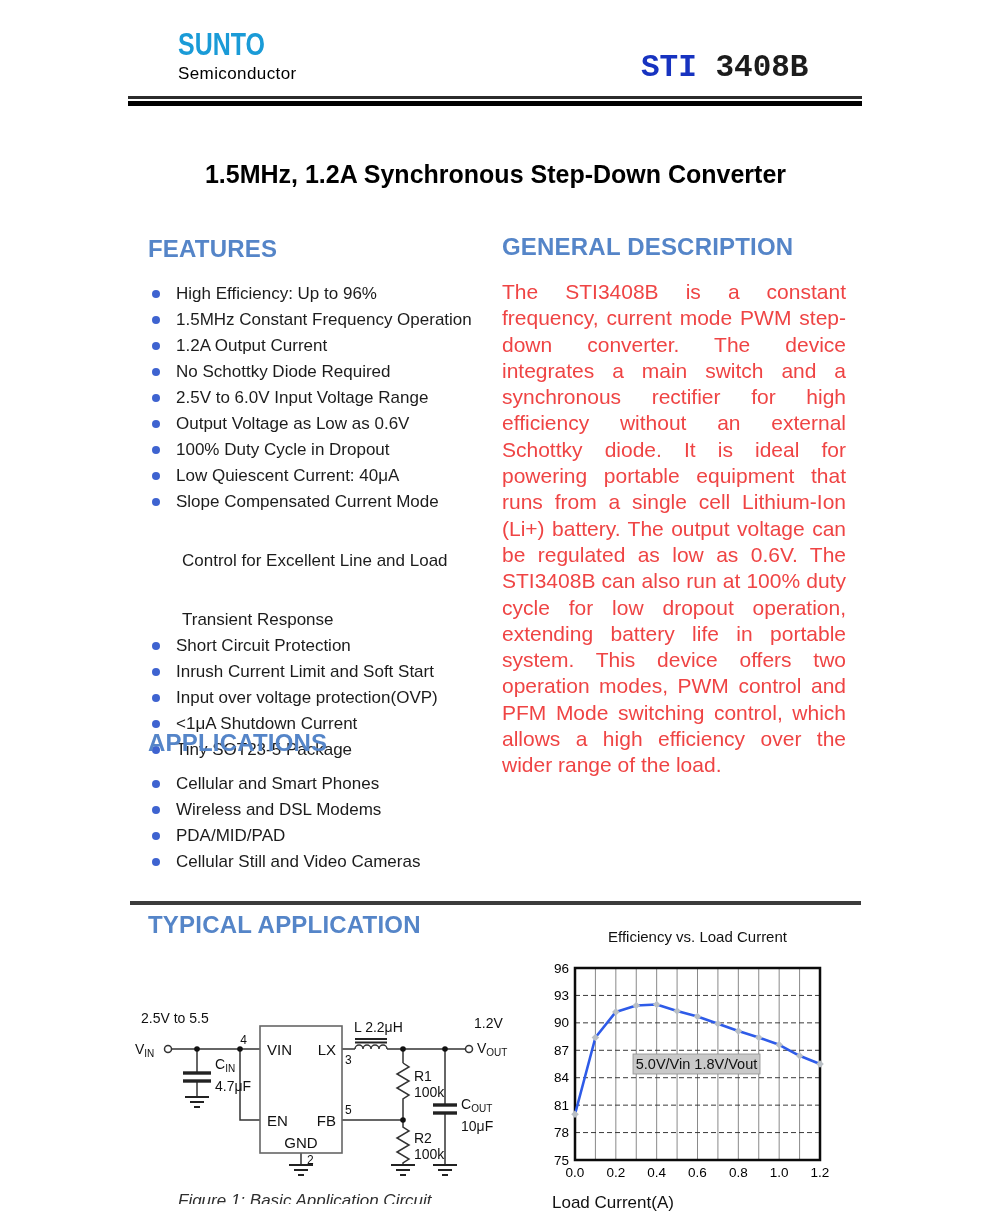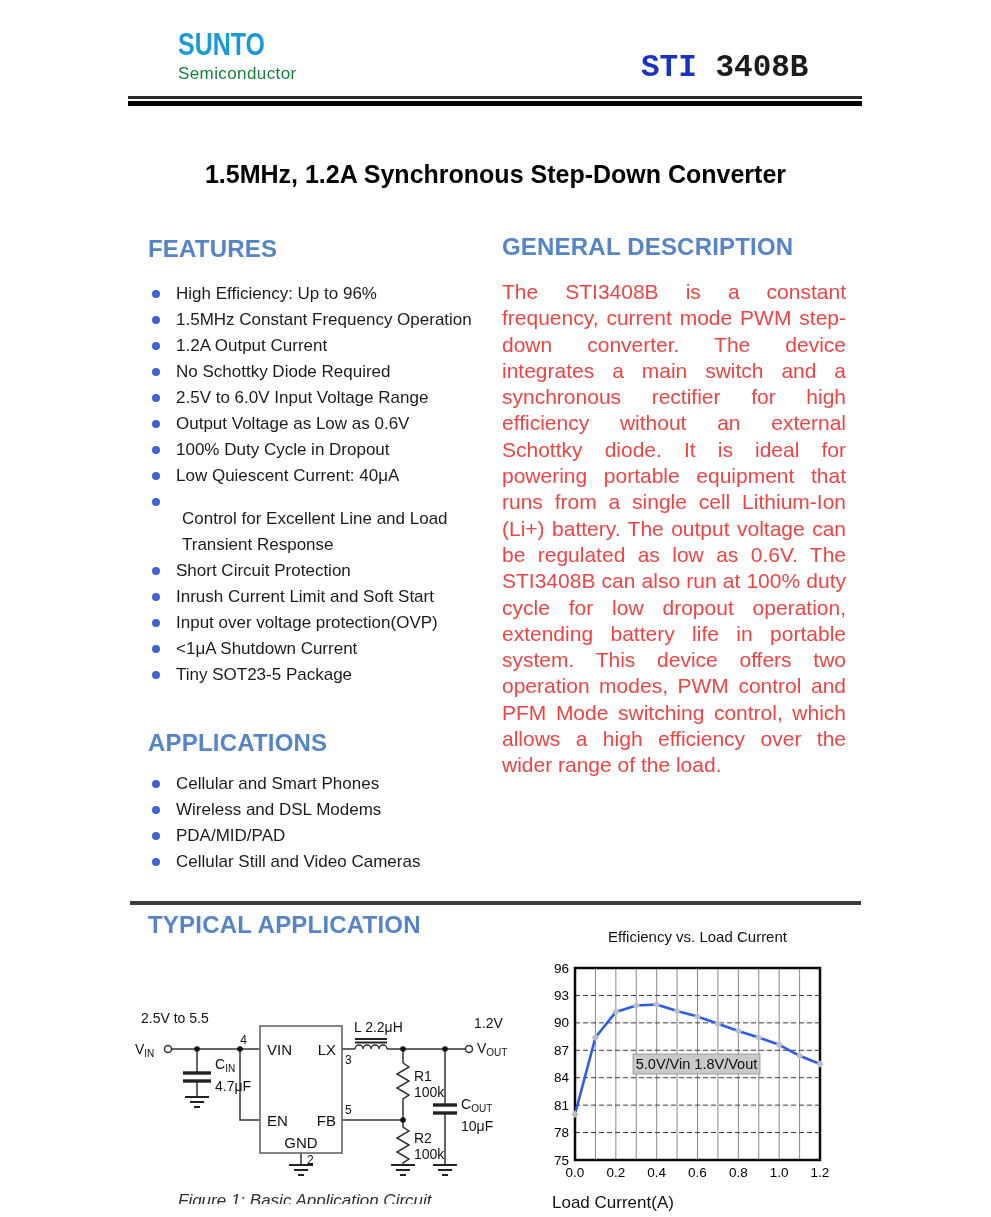--- a/index.html
+++ b/index.html
@@ -3,36 +3,36 @@
 <meta charset="utf-8">
 <style>
   html,body{margin:0;padding:0;background:#fff;}
   .page{position:relative;width:991px;height:1217px;background:#fff;overflow:hidden;
         font-family:"Liberation Sans", sans-serif;color:#1c1c1c;}
   .abs{position:absolute;}
 
   
   .logo-title{display:inline-block;font-size:32px;font-weight:bold;color:var(--brand-blue);
               transform:scaleX(.78);transform-origin:left center;letter-spacing:0;}
-  .logo-sub{font-size:17px;color:#15803d;letter-spacing:.4px;margin-top:1px;}
+  .logo-sub{font-size:17px;color:#000000;letter-spacing:.4px;margin-top:1px;}
   .partnum{font-size:31px;font-weight:bold;white-space:nowrap;font-family:Liberation Mono, monospace;}
   .partnum .pfx{color:var(--part-blue);}
   .rule-a{background:#2b2b2b;}
   .rule-b{background:#000;}
   .rule-c{background:#3c3c3c;}
 
   .doc-title{width:731px;text-align:center;font-size:25px;font-weight:bold;color:#000;}
 
   .sec-heading{font-size:24px;font-weight:bold;color:var(--heading-blue);letter-spacing:.2px;}
 
   .list{width:352px;}
   .li-row{display:flex;line-height:26px;font-size:17px;color:#1c1c1c;text-align:center;}
   .li-row .dot{flex:none;width:8px;height:8px;border-radius:50%;background:var(--bullet-blue);
                margin:9px 16px 0 2px;}
-  .li-row.cont{margin-left:6px;}
+  .li-row.cont{margin-left:6px;margin-top:33px;}
 
   .gd-text{width:344px;font-size:21px;line-height:26.3px;text-align:justify;color:#ef4444;}
 
   .fig-caption-clip{height:13px;overflow:hidden;}
   .fig-caption{font-size:17px;line-height:20px;color:#2e2e2e;white-space:nowrap;}
 
   svg text{font-family:"Liberation Sans", sans-serif;}
 </style>
 </head>
 <body>
@@ -82,20 +82,21 @@
       <div class="li-row">
         <span class="dot"></span>
         <span>100% Duty Cycle in Dropout</span>
       </div>
       <div class="li-row">
         <span class="dot"></span>
         <span>Low Quiescent Current: 40μA</span>
       </div>
       <div class="li-row">
         <span class="dot"></span>
+        <span>Slope Compensated Current Mode</span>
       </div>
       <div class="li-row cont">
         <span class="dot" style="visibility: hidden;"></span>
         <span>Control for Excellent Line and Load</span>
       </div>
       <div class="li-row cont">
         <span class="dot" style="visibility: hidden;"></span>
         <span>Transient Response</span>
       </div>
       <div class="li-row">

